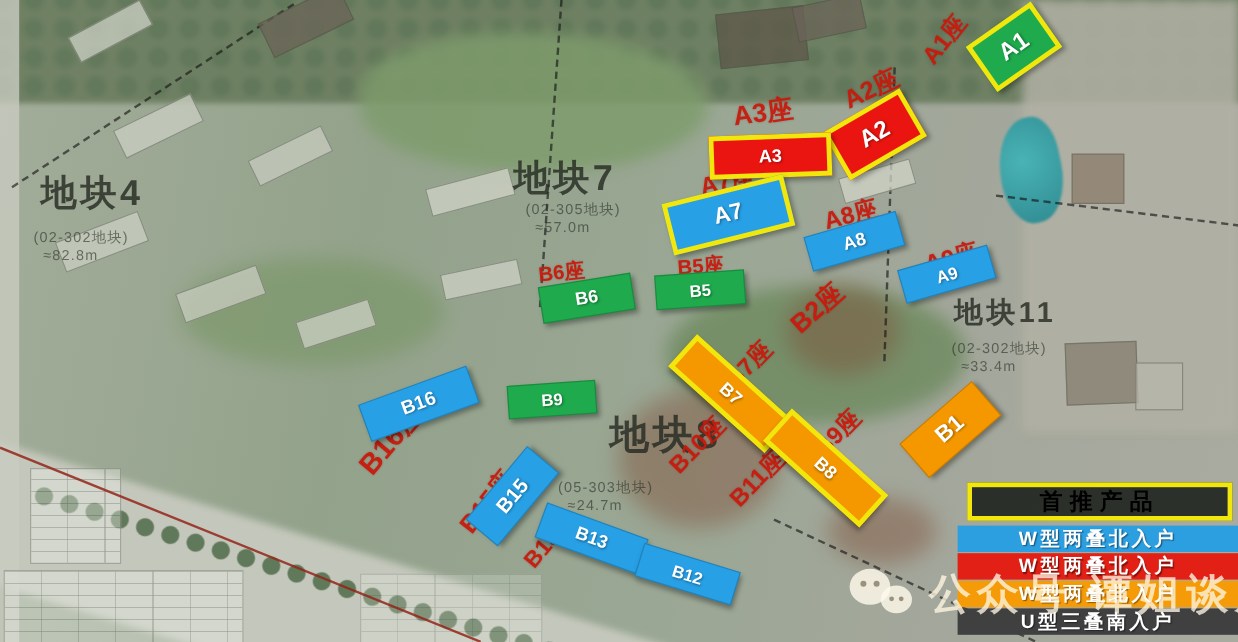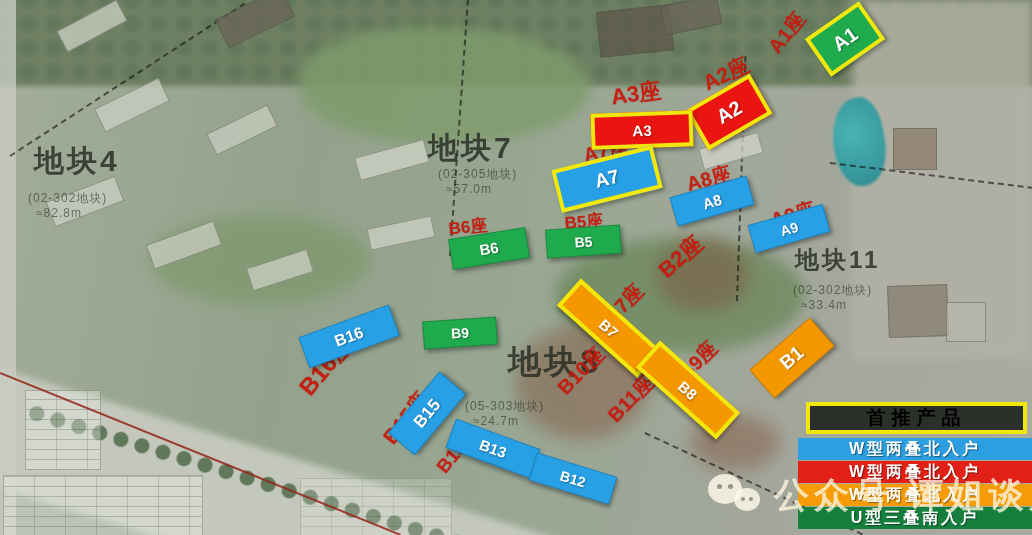--- a/index.html
+++ b/index.html
@@ -187,21 +187,21 @@
         <span>B1</span>
       </div>
     </div>
 
   <div class="legend">
     <div class="legend-title">首推产品</div>
     <div id="legend-rows">
         <div class="legend-row" style="top: 438px; background: rgb(43, 159, 224);">W型两叠北入户</div>
         <div class="legend-row" style="top: 461px; background: rgb(227, 32, 21);">W型两叠北入户</div>
         <div class="legend-row" style="top: 484px; background: rgb(245, 155, 7);">W型两叠北入户</div>
-        <div class="legend-row" style="top: 507px; background: #15803d;">U型三叠南入户</div>
+        <div class="legend-row" style="top: 507px; background: #404040;">U型三叠南入户</div>
       </div>
   </div>
 
   <div class="wm">
     <span class="wm-icon">
       <span class="wm-b1"></span>
       <span class="wm-b2"></span>
       <span class="wm-eye" style="left:9px;top:10px;"></span>
       <span class="wm-eye" style="left:20px;top:10px;"></span>
       <span class="wm-eye" style="left:33px;top:23px;width:4px;height:4px;"></span>

